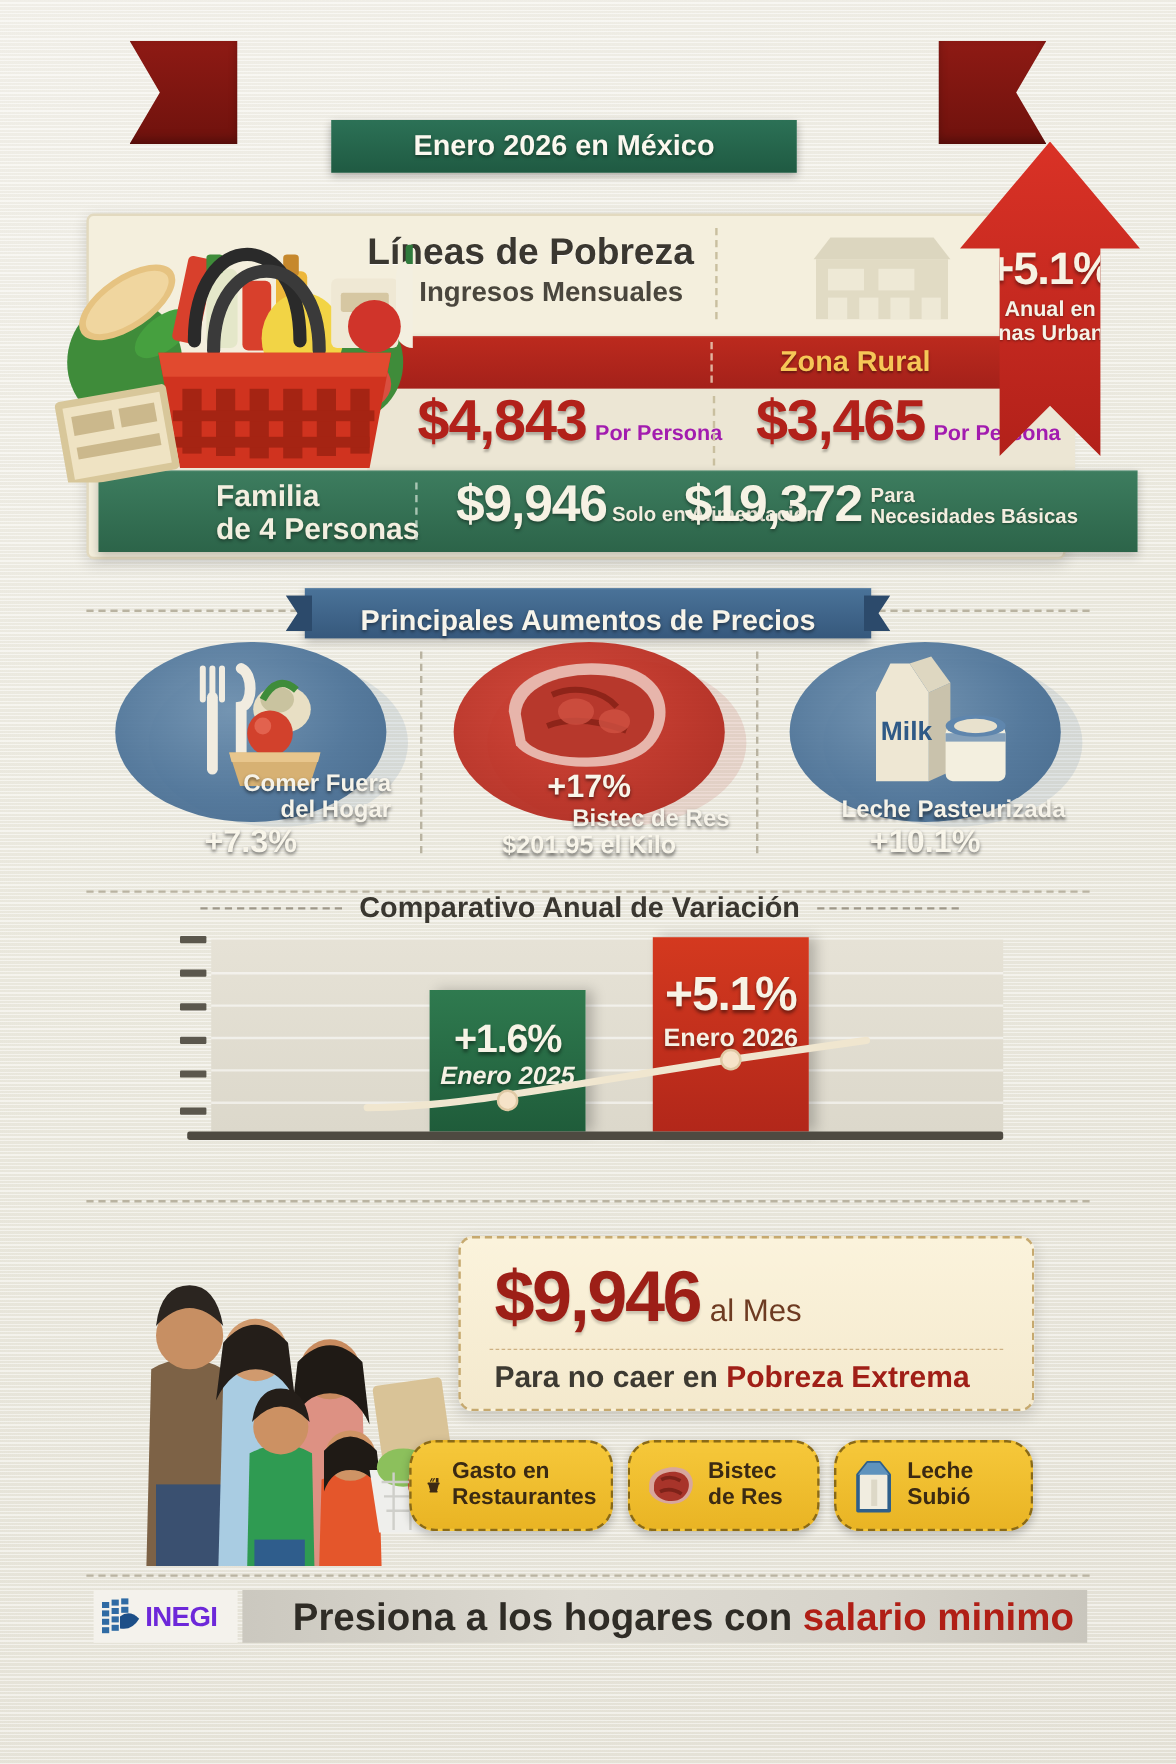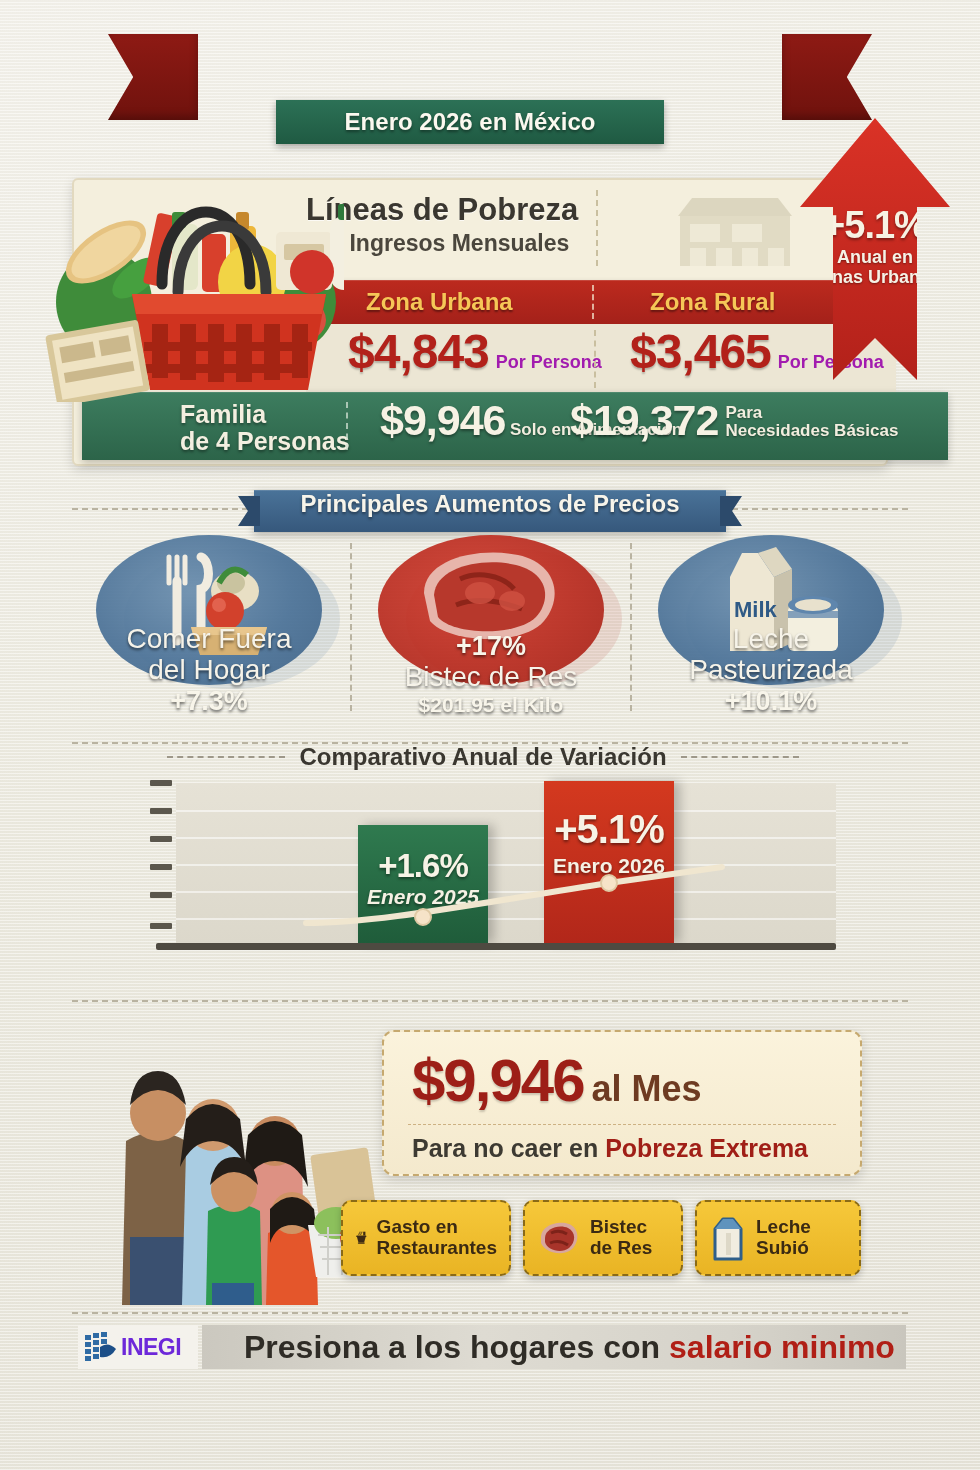--- a/index.html
+++ b/index.html
@@ -104,21 +104,21 @@
     display:flex; flex-direction:column; align-items:center; justify-content:flex-start;
     padding-top:86px; text-align:center;
   }
   .arrow .pct { font-size:38px; font-weight:800; color:#f7f2e3; text-shadow:0 2px 3px rgba(0,0,0,.4); letter-spacing:-1px;}
   .arrow .l1, .arrow .l2 { font-size:18px; font-weight:800; color:#f6f2e6; text-shadow:0 1px 2px rgba(0,0,0,.4); line-height:1.12;}
 
   
   .hrule { position:absolute; left:72px; width:836px; border-top:2px dashed #b9b3a1; }
   .banner {
     position:absolute; height:42px; background:linear-gradient(180deg,#4a7399,#36587c);
-    display:flex; align-items:flex-start; justify-content:center;
+    display:flex; align-items:flex-end; justify-content:center;
     box-shadow:0 3px 8px rgba(0,0,0,.25), inset 0 1px 0 rgba(255,255,255,.13);
   }
   .banner span { color:#f7f4ea; font-size:24px; font-weight:800; text-shadow:0 2px 3px rgba(0,0,0,.45); white-space:nowrap; }
   .banner::before, .banner::after {
     content:""; position:absolute; top:6px; width:22px; height:30px; background:#2c4a6b;
   }
   .banner::before { left:-16px; clip-path:polygon(0 0,100% 0,100% 100%,0 100%,45% 50%); }
   .banner::after  { right:-16px; clip-path:polygon(0 0,100% 0,55% 50%,100% 100%,0 100%); }
 
   
@@ -134,21 +134,21 @@
   .blob-ghost {
     position:absolute; left:46px; top:14px; width:216px; height:140px; border-radius:50%;
     background:rgba(120,150,180,.18);
   }
   .blob-ghost.red { background:rgba(200,120,110,.2); }
   .icon-art { position:absolute; left:50%; transform:translateX(-50%); top:8px; }
   .item-cap {
     position:absolute; left:8px; bottom:-4px; width:246px;
     padding:4px 6px 7px; text-align:center;
   }
-  .item-cap .nm { display:block; color:#f6f3e9; font-size:28px; font-weight:400; line-height:1.1; text-shadow:0 2px 3px rgba(0,0,0,.55); }
+  .item-cap .nm { display:block; color:#f6f3e9; font-size:20px; font-weight:700; line-height:1.1; text-shadow:0 2px 3px rgba(0,0,0,.55);text-align:right; }
   .item-cap .pc { color:#f8f5ea; font-size:27px; font-weight:800; text-shadow:0 2px 3px rgba(0,0,0,.55); }
   .item-cap .kg { display:block; color:#f8f5ea; font-size:21px; font-weight:800; text-shadow:0 2px 3px rgba(0,0,0,.55); }
   .item-vdash { position:absolute; top:8px; height:168px; border-left:2px dashed #b9b3a1; }
 
   
   .chart-wrap { position:absolute; left:130px; top:783px; width:706px; height:172px; }
   .chart-plot {
     position:absolute; left:46px; top:0; width:660px; height:160px;
     background:linear-gradient(180deg,#e6e2d6,#dcd8cb);
   }
@@ -166,29 +166,29 @@
 
   
   .cost-card {
     position:absolute; left:382px; top:1030px; width:480px; height:146px;
     background:linear-gradient(180deg,#fbf3dc,#f4e9cd);
     border:2px dashed #c6a96f; border-radius:12px;
     box-shadow:0 4px 12px rgba(0,0,0,.14);
   }
   .cost-main { position:absolute; left:28px; top:14px; display:flex; align-items:baseline; }
   .cost-main .big { font-size:60px; font-weight:800; color:#9d1f17; letter-spacing:-2px; text-shadow:0 2px 2px rgba(0,0,0,.18); }
-  .cost-main .sm { font-size:36px; font-weight:700; color:#6e3b22; margin-left:8px; }
+  .cost-main .sm { font-size:26px; font-weight:400; color:#6e3b22; margin-left:8px; }
   .cost-div { position:absolute; left:24px; right:24px; top:92px; border-top:1px dashed #cdb182; }
   .cost-sub { position:absolute; left:28px; top:102px; font-size:25px; font-weight:800; color:#3d3a32; }
   .cost-sub em { font-style:normal; color:#a01f17; }
 
   
   .tags { position:absolute; left:341px; top:1200px; width:520px; height:84px; }
   .tag {
-    position:absolute; top:0; height:76px; border-radius:10px;
+    position:absolute; top:0; height:76px; border-radius:22px;
     background:linear-gradient(180deg,#f6c83a,#e9b424);
     border:2px dashed #8a6a16; box-shadow:0 3px 7px rgba(0,0,0,.22);
     display:flex; align-items:center; gap:9px; padding:0 12px;
   }
   .tag .tl { font-size:19px; font-weight:800; color:#3b2a13; line-height:1.08; }
   .tag.t1 { left:0; width:170px; } .tag.t2 { left:182px; width:160px; } .tag.t3 { left:354px; width:166px; }
 
   
   .footer { position:absolute; left:78px; top:1325px; width:828px; height:44px; }
   .logo-box { position:absolute; left:0; top:0; width:120px; height:44px; background:#f4f2ec; display:flex; align-items:center; gap:3px; padding-left:6px; }
@@ -231,23 +231,20 @@
       <path d="M2 22 L16 4 H102 L116 22 Z" fill="#c6bfa3"></path>
       <rect x="14" y="30" width="30" height="18" fill="#e9e4d0"></rect>
       <rect x="56" y="30" width="30" height="18" fill="#e9e4d0"></rect>
       <rect x="14" y="54" width="16" height="18" fill="#e9e4d0"></rect>
       <rect x="40" y="54" width="16" height="18" fill="#e9e4d0"></rect>
       <rect x="66" y="54" width="16" height="18" fill="#e9e4d0"></rect>
       <rect x="92" y="54" width="16" height="18" fill="#e9e4d0"></rect>
     </svg>
 
     <div class="pov-redbar">
-      <div class="zone u">
-        <span>Zona Urbana</span>
-      </div>
       <div class="bar-split"></div>
       <div class="zone r">
         <span>Zona Rural</span>
       </div>
     </div>
 
     <div class="pov-values">
       <div class="val u">
         <span class="amt">$4,843</span>
         <span class="per">Por Persona</span>

